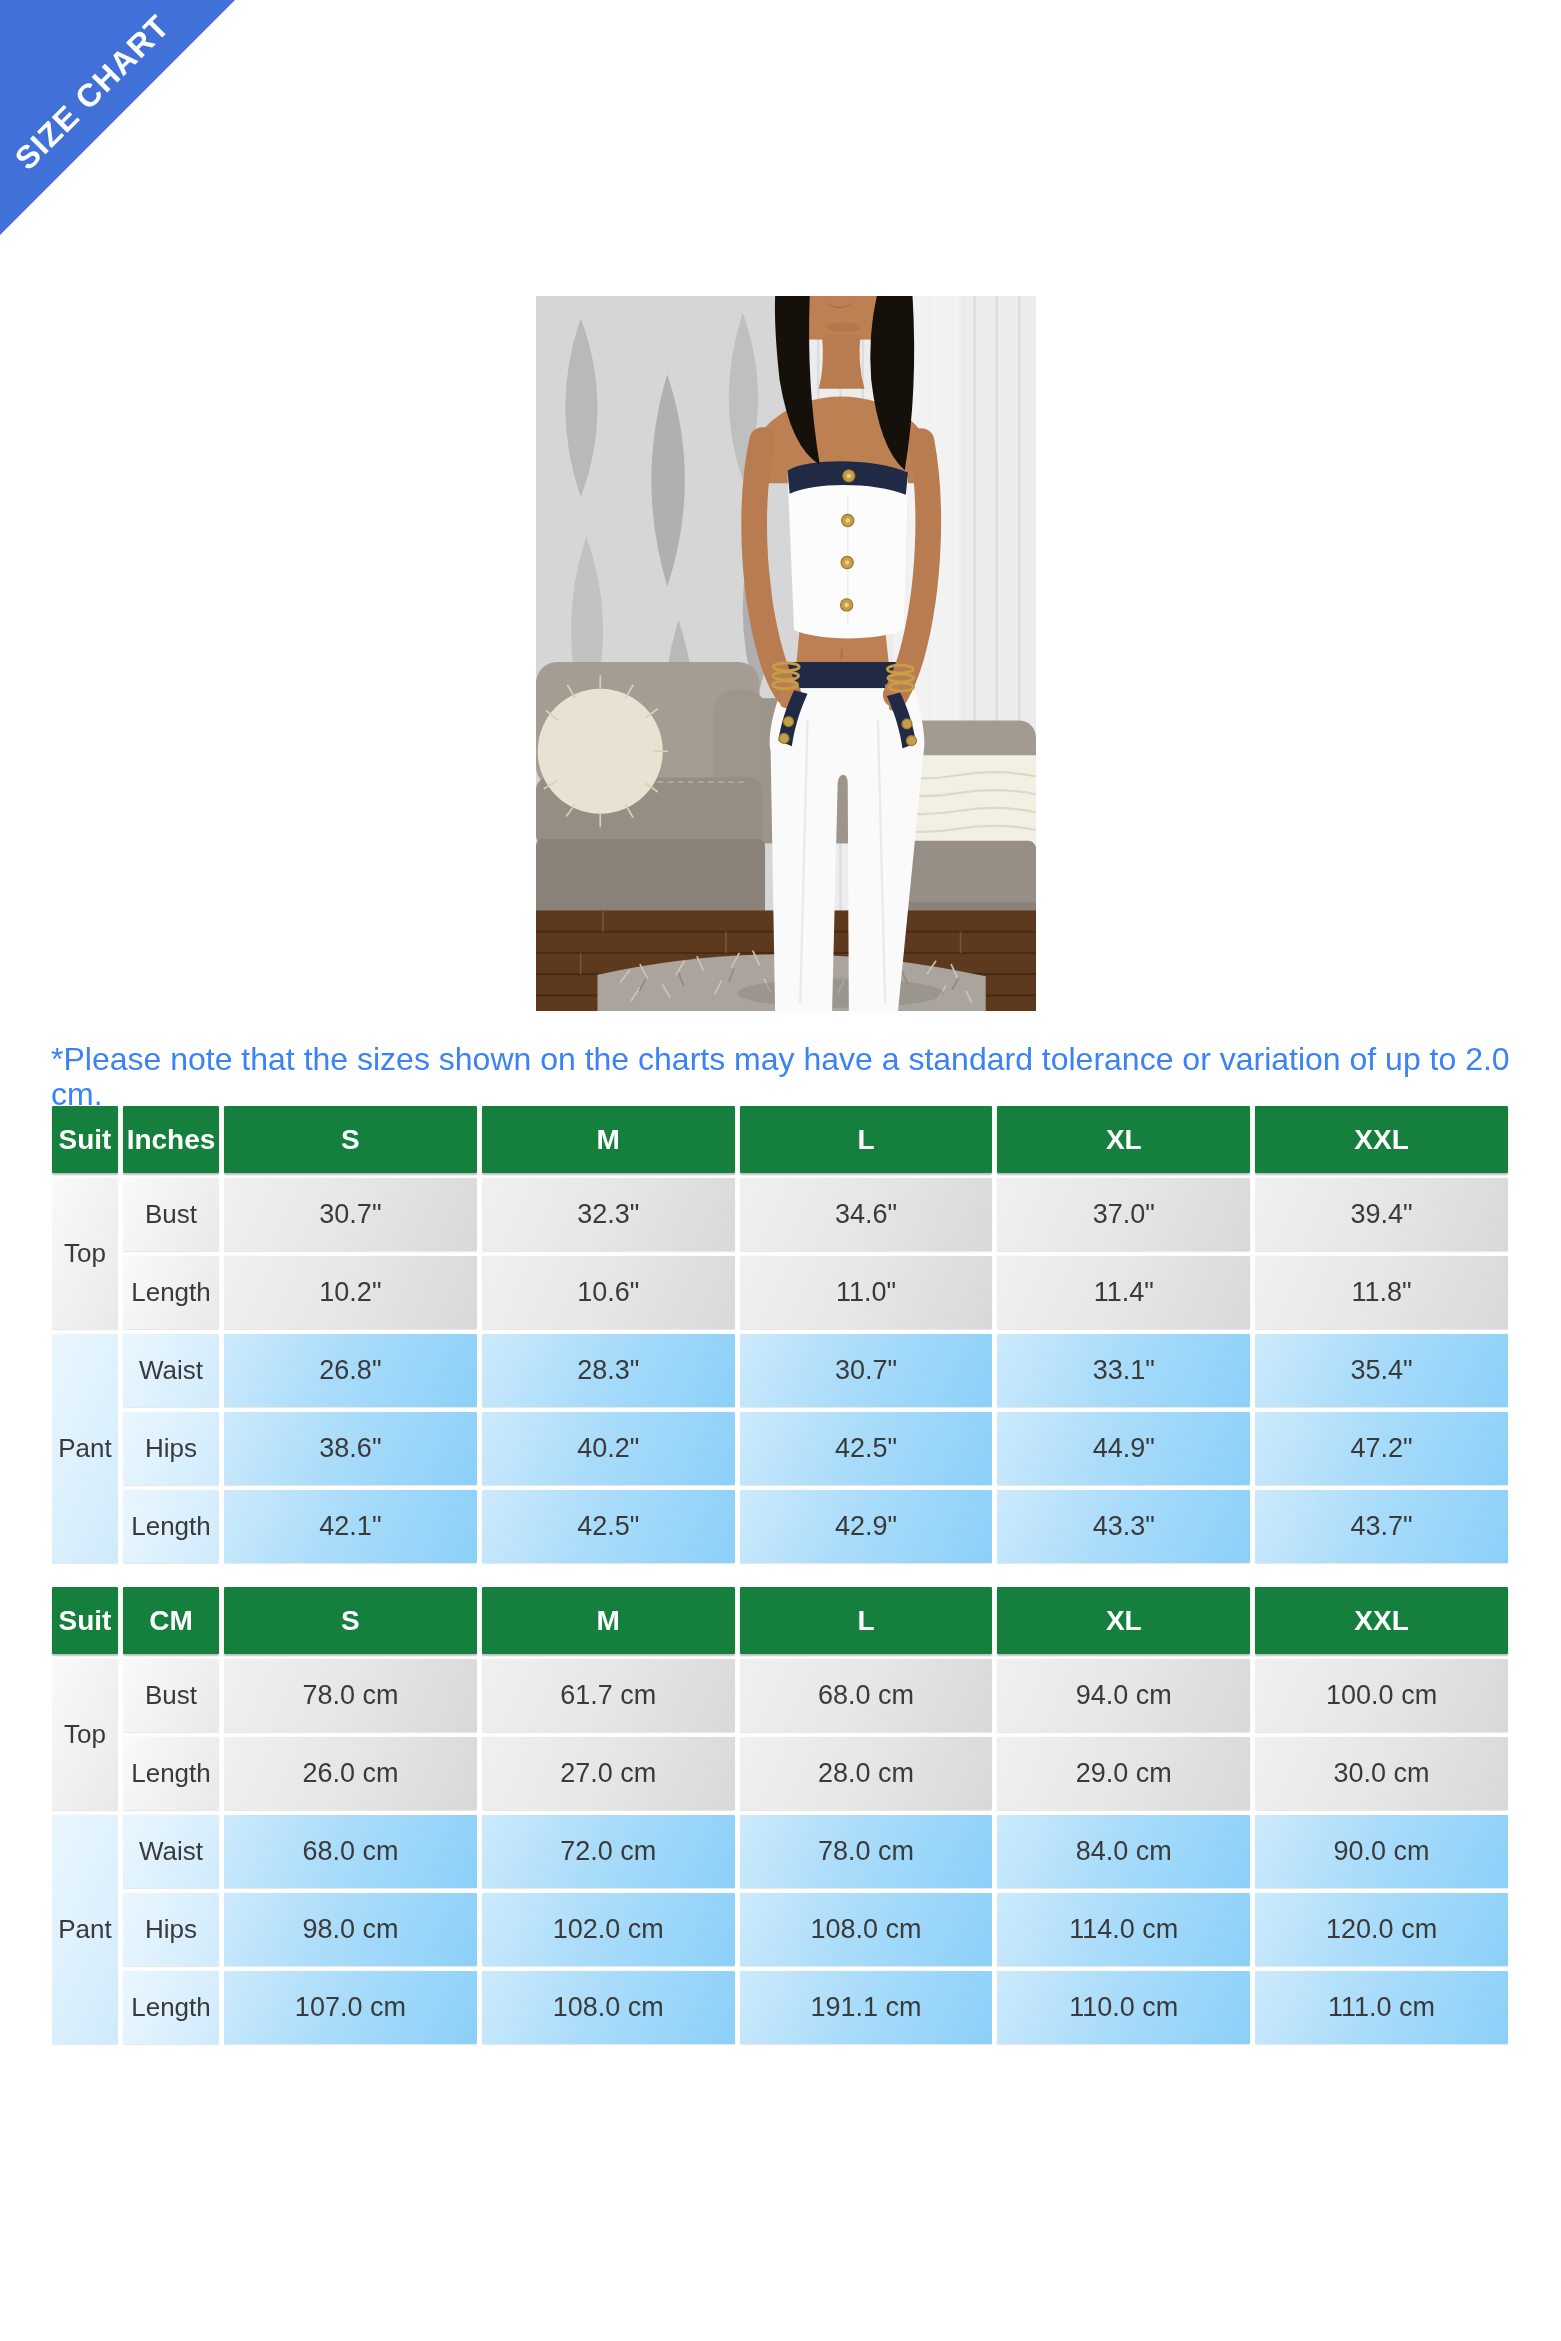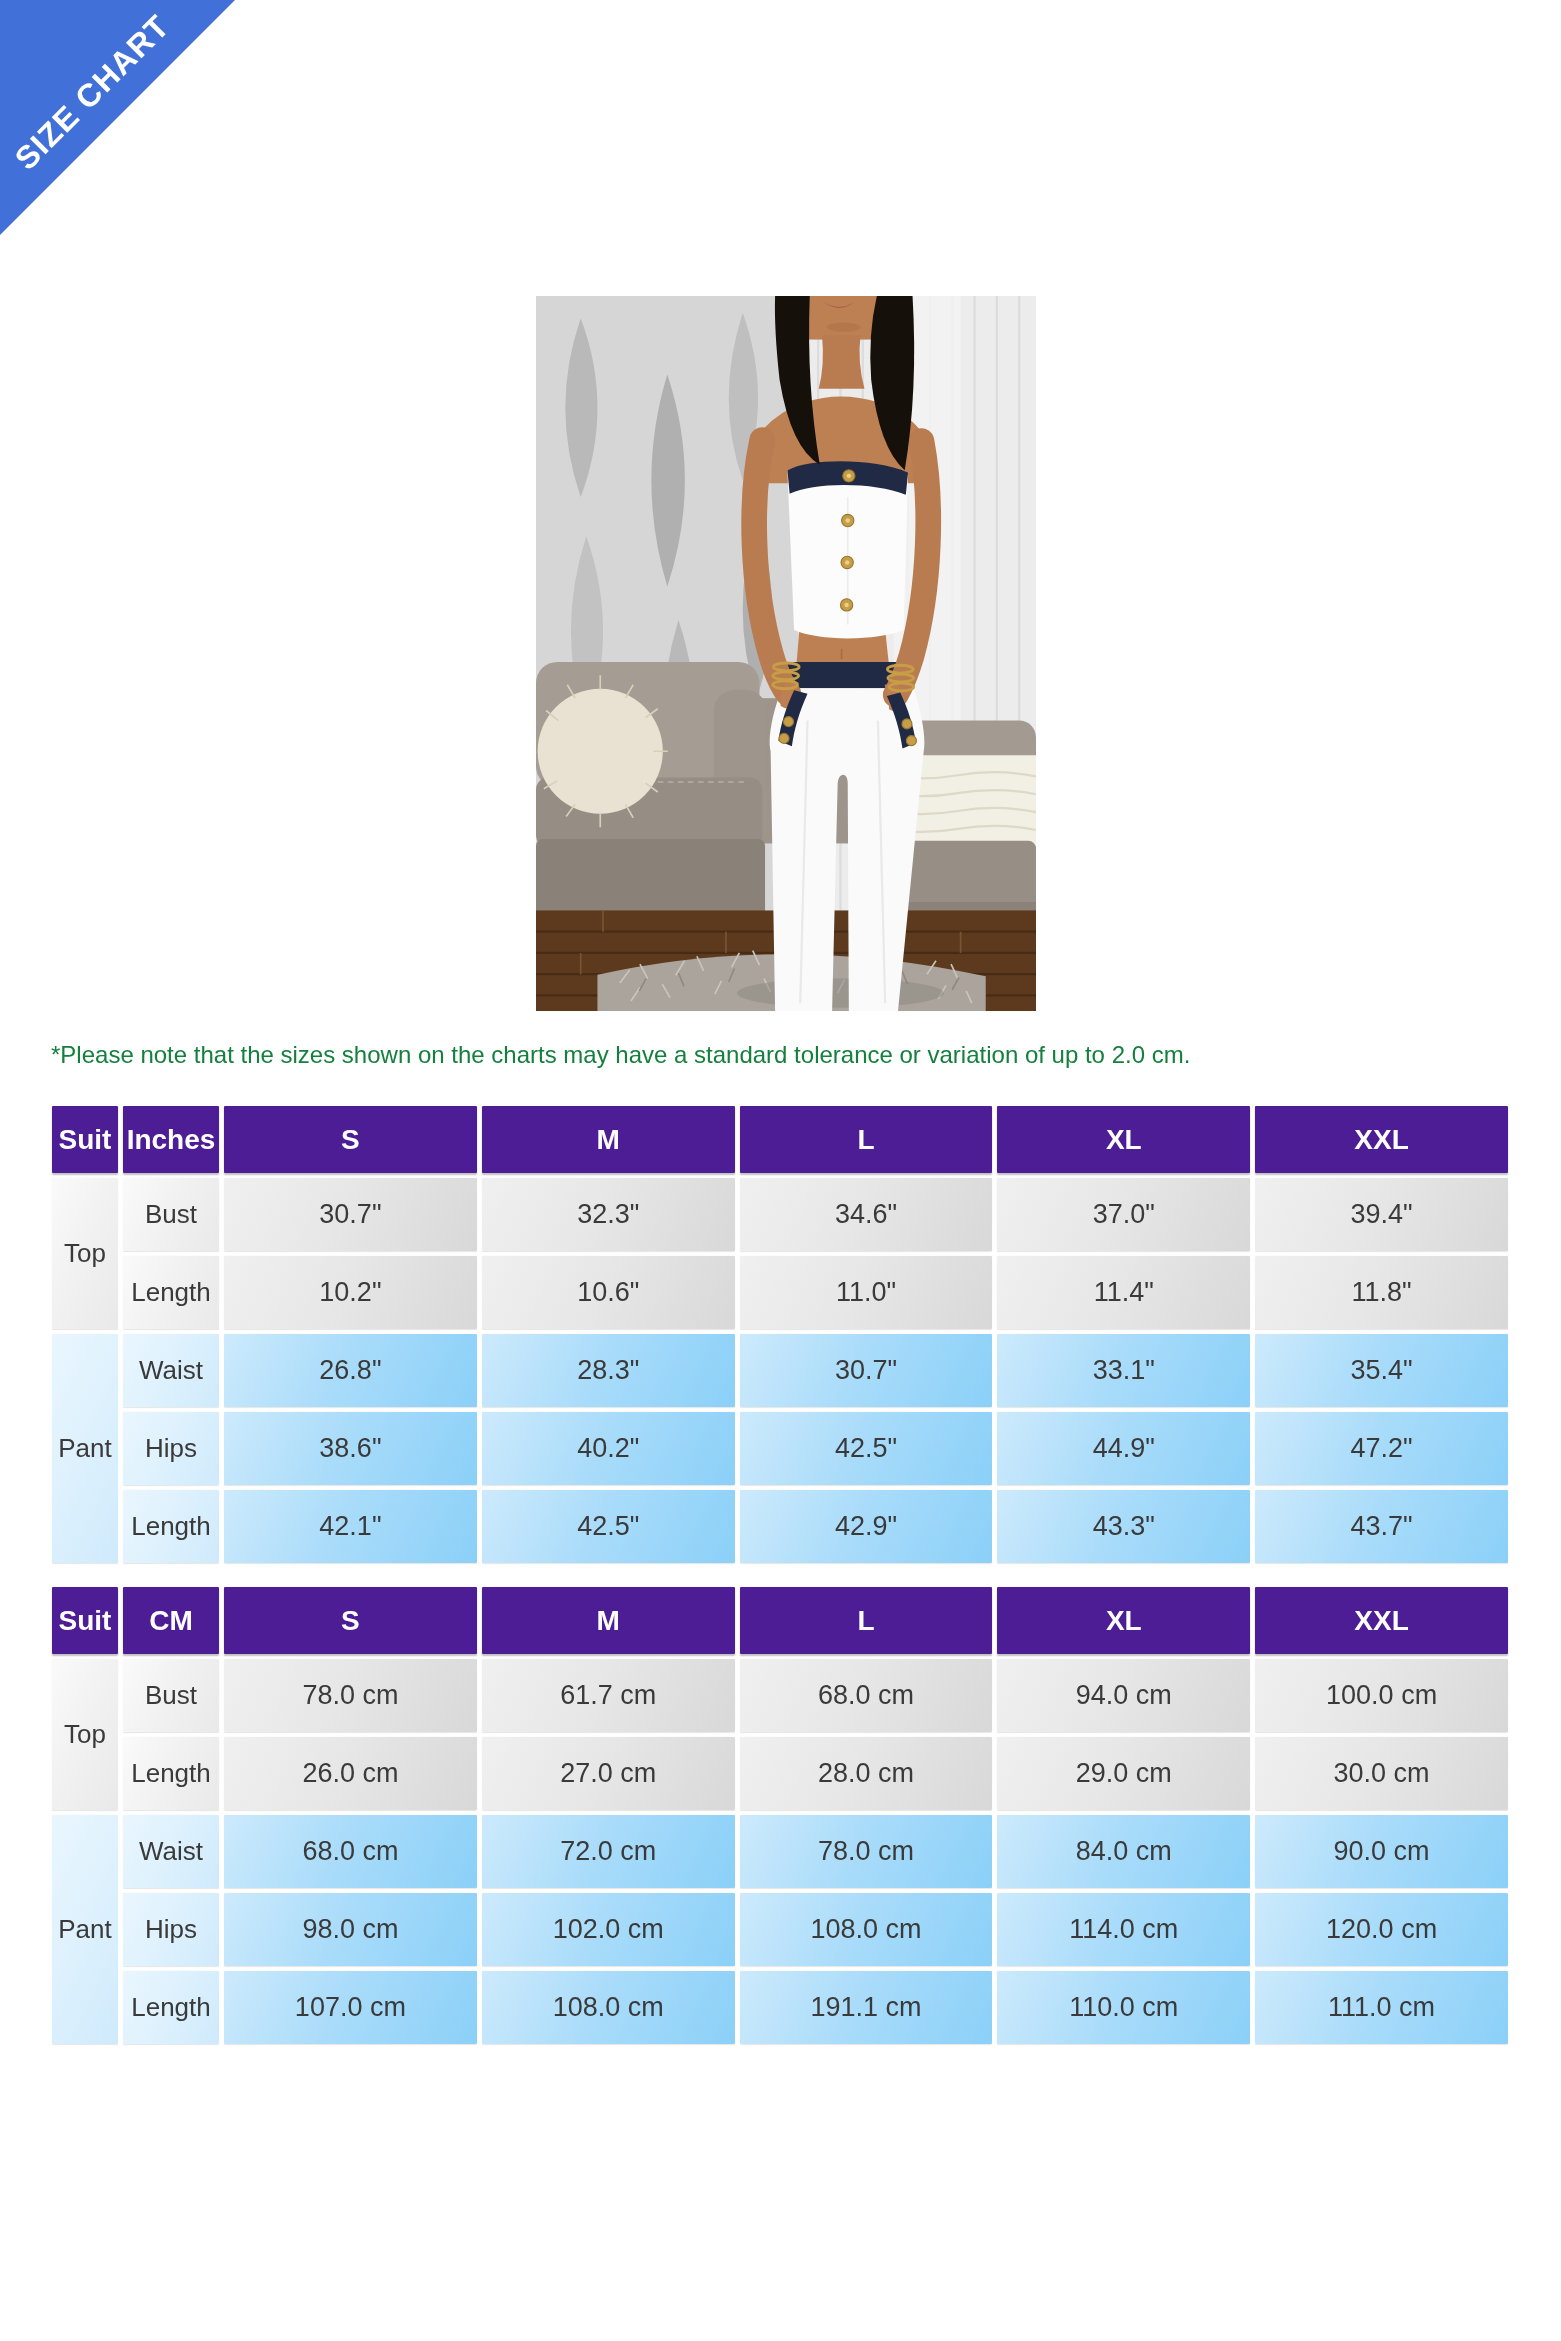--- a/index.html
+++ b/index.html
@@ -20,31 +20,31 @@
     text-align:center;line-height:39px;
   }
   
   .photo{
     position:absolute;left:536px;top:296px;width:500px;height:715px;
   }
   .photo svg{display:block;width:100%;height:100%;}
   
   .note{
     position:absolute;left:51px;top:1042px;width:1463px;
-    color:#15803d;font-size:24px;line-height:1.1;
+    color:#3b82f6;font-size:32px;line-height:1.1;
   }
   
   table.size-table{
     position:absolute;left:47px;width:1466px;
     border-collapse:separate;border-spacing:5.6px;table-layout:fixed;
   }
   table.t-inches{top:1101px;}
   table.t-cm{top:1582px;}
   .size-table th{
-    height:65px;background:#4c1d95;color:#ffffff;
+    height:65px;background:#15803d;color:#ffffff;
     font-size:28px;font-weight:bold;text-align:center;vertical-align:middle;
     border-radius:1.1px;box-shadow:0 1.1px 1.7px rgba(0,0,0,0.25);
     overflow:hidden;
   }
   .size-table td{
     height:71px;color:#3a3a3a;font-size:27px;text-align:center;vertical-align:middle;
     border-radius:1.1px;box-shadow:0 0.6px 1.1px rgba(0,0,0,0.10);
     overflow:hidden;
   }
   td.lbl{font-size:26px;}

